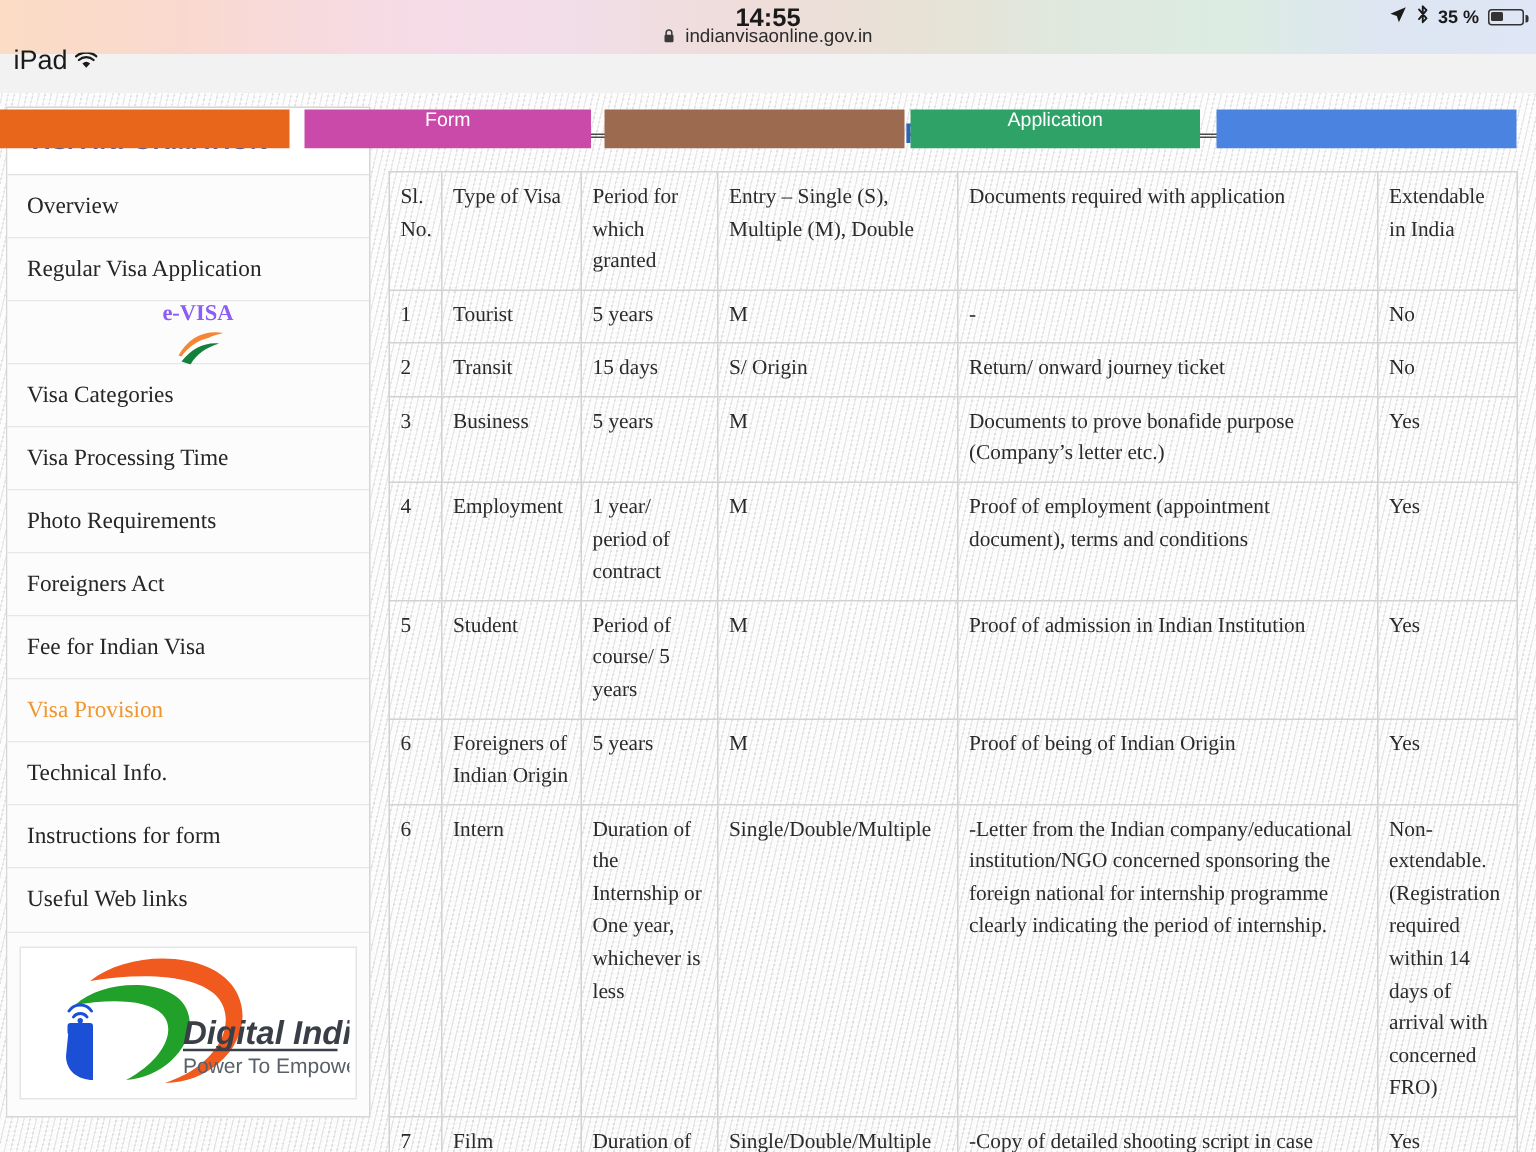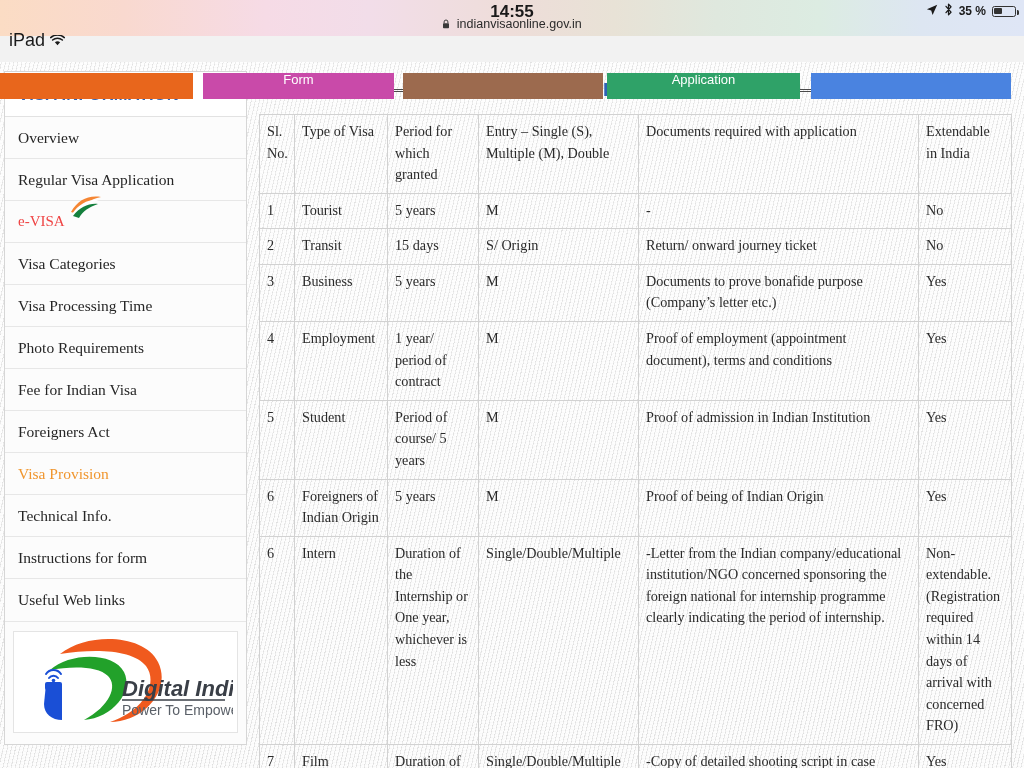--- a/index.html
+++ b/index.html
@@ -157,23 +157,24 @@
     background: #fcfcfc;
     font-family: "Liberation Serif", serif;
     font-size: 15.5px;
     color: #262626;
     cursor: pointer;
     position: relative;
   }
   .nav-item:last-of-type { border-bottom: none; }
   .nav-item.active { color: #f0962e; }
   .nav-item.evisa {
-    color: #ef4444;
-    font-weight: normal;
+    color: #8b5cf6;
+    font-weight: bold;
     font-size: 15px;
+    flex-direction: column;
   }
   .evisa-flag {
     margin-left: 2px;
     margin-bottom: 13px;
   }
   .logo-wrap {
     border-top: 1px solid #e7e7e7;
     padding: 9px 8px 11px 8px;
     background: #fcfcfc;
   }
@@ -342,24 +343,24 @@
           <div class="nav-item">
             <span>Visa Categories</span>
           </div>
           <div class="nav-item">
             <span>Visa Processing Time</span>
           </div>
           <div class="nav-item">
             <span>Photo Requirements</span>
           </div>
           <div class="nav-item">
+            <span>Foreigners Act</span>
+          </div>
+          <div class="nav-item">
             <span>Fee for Indian Visa</span>
-          </div>
-          <div class="nav-item">
-            <span>Foreigners Act</span>
           </div>
           <div class="nav-item active">
             <span>Visa Provision</span>
           </div>
           <div class="nav-item">
             <span>Technical Info.</span>
           </div>
           <div class="nav-item">
             <span>Instructions for form</span>
           </div>

